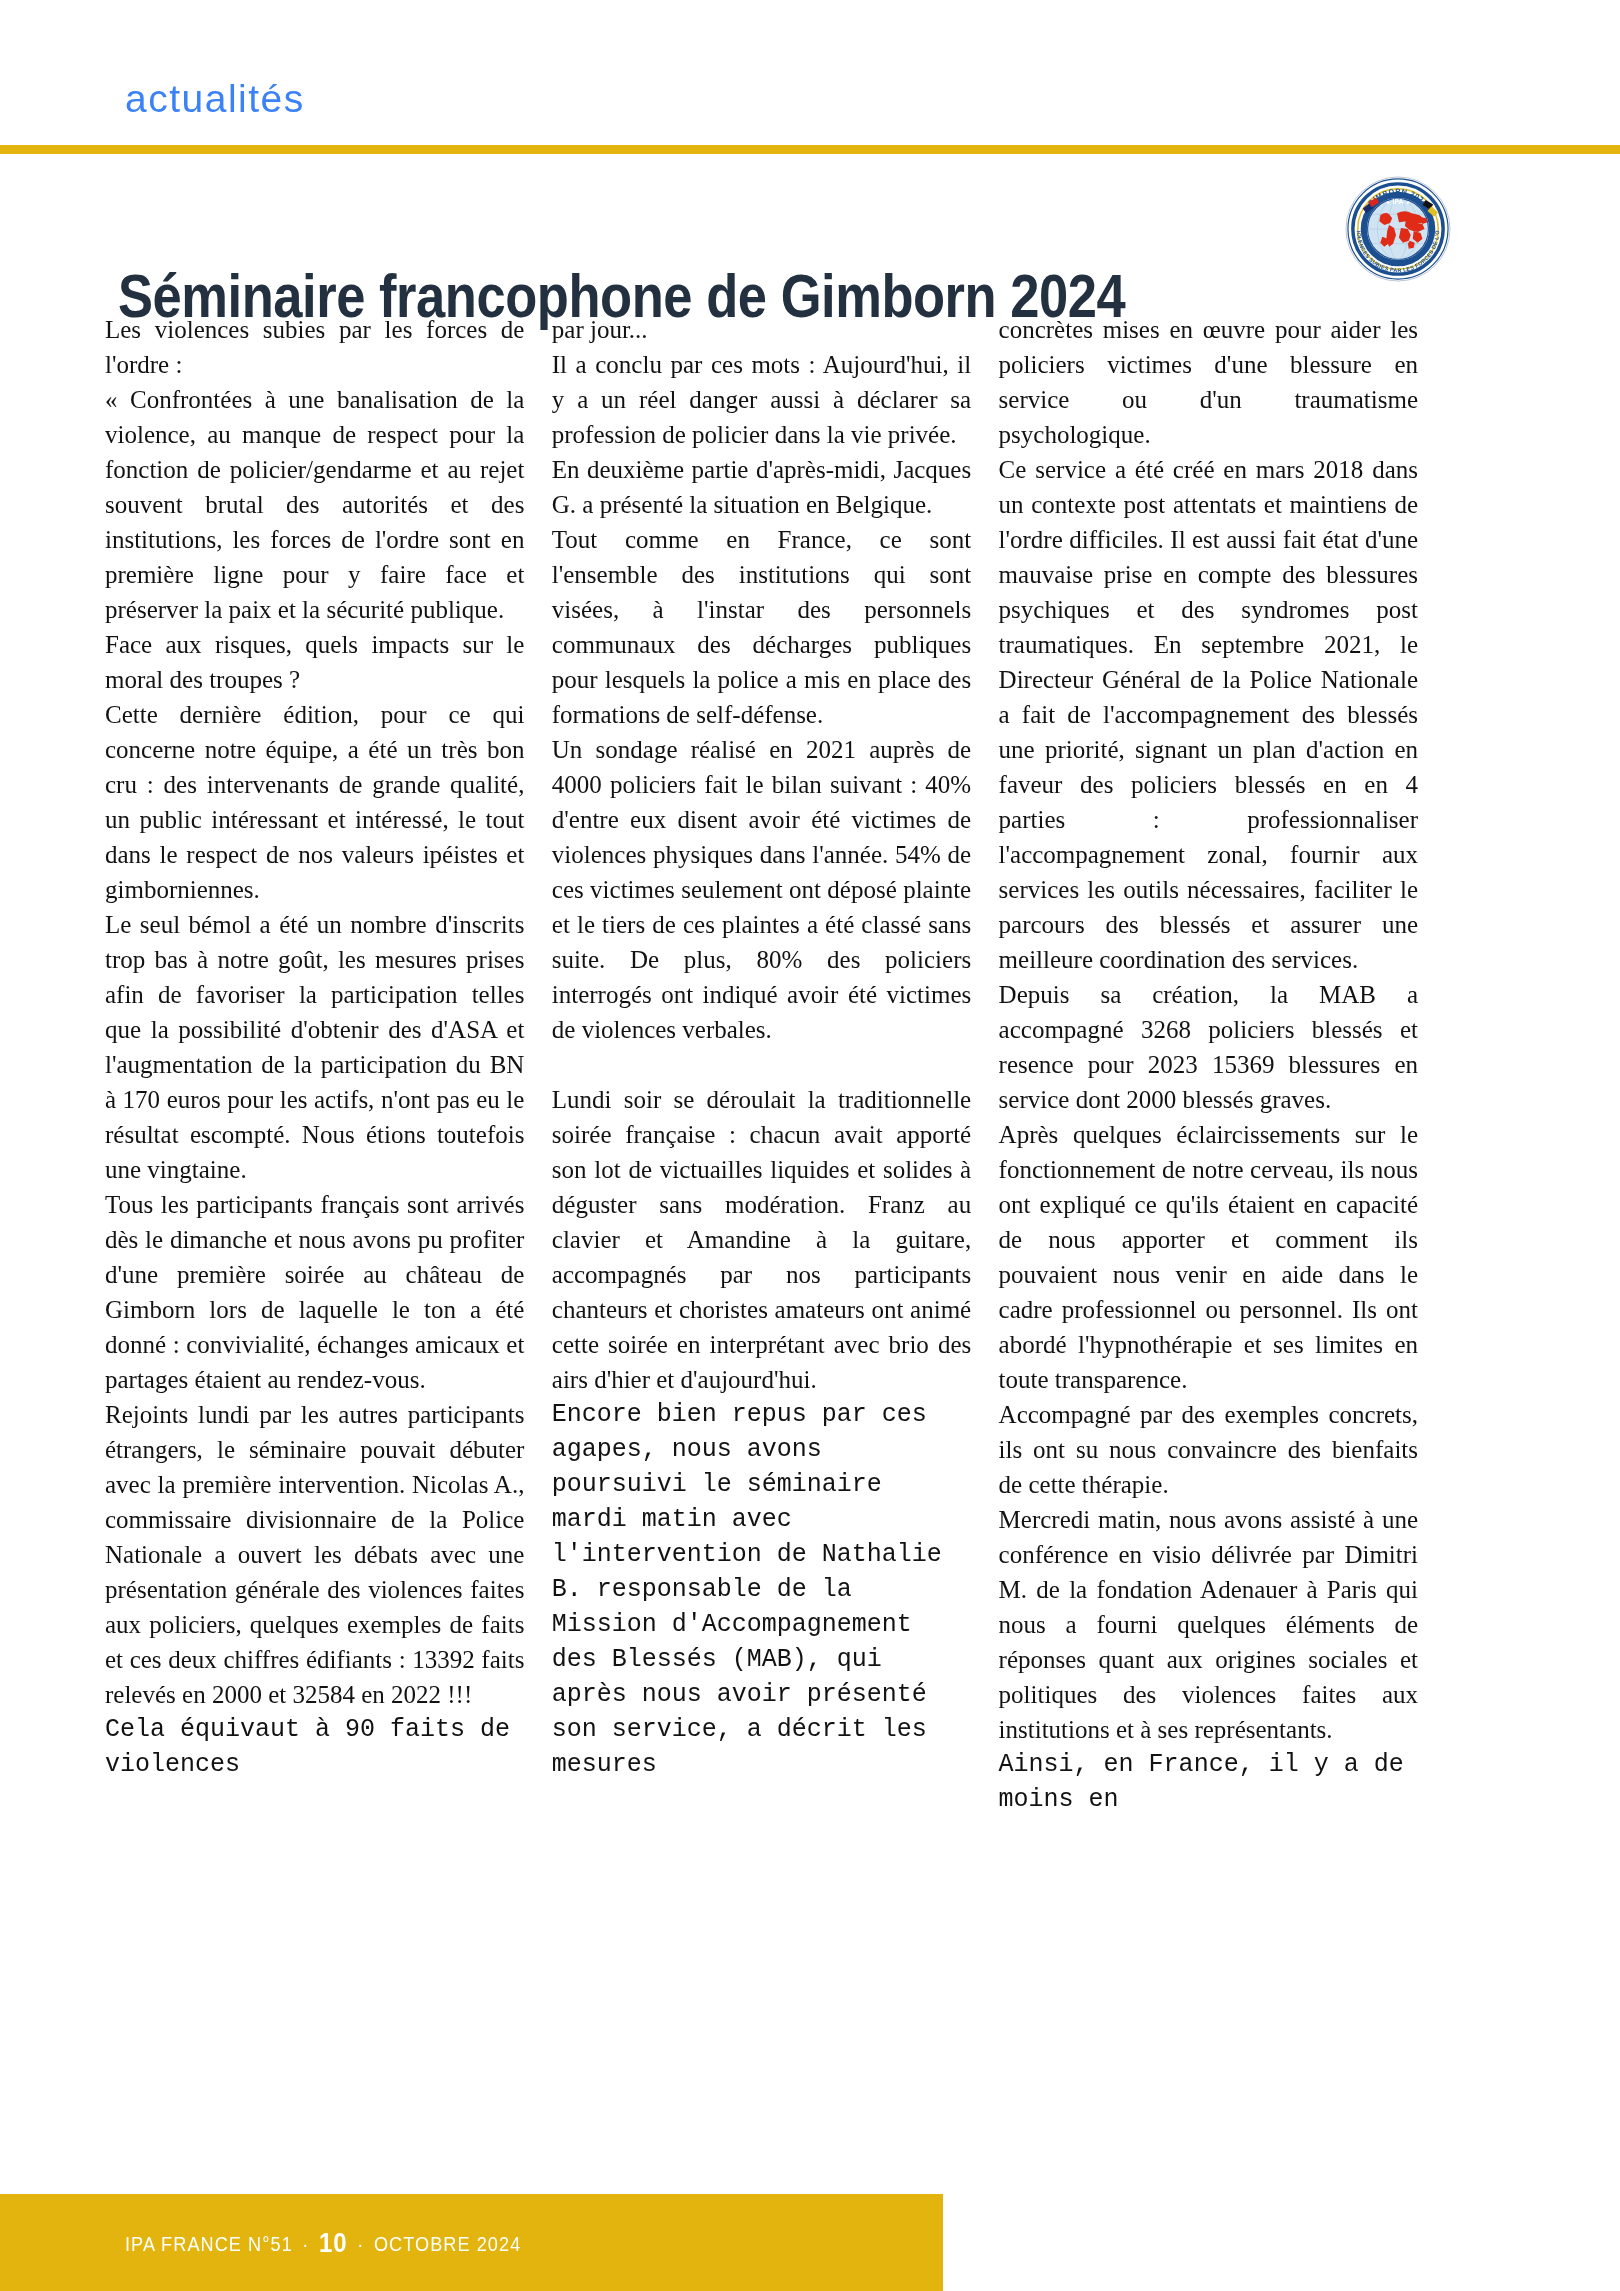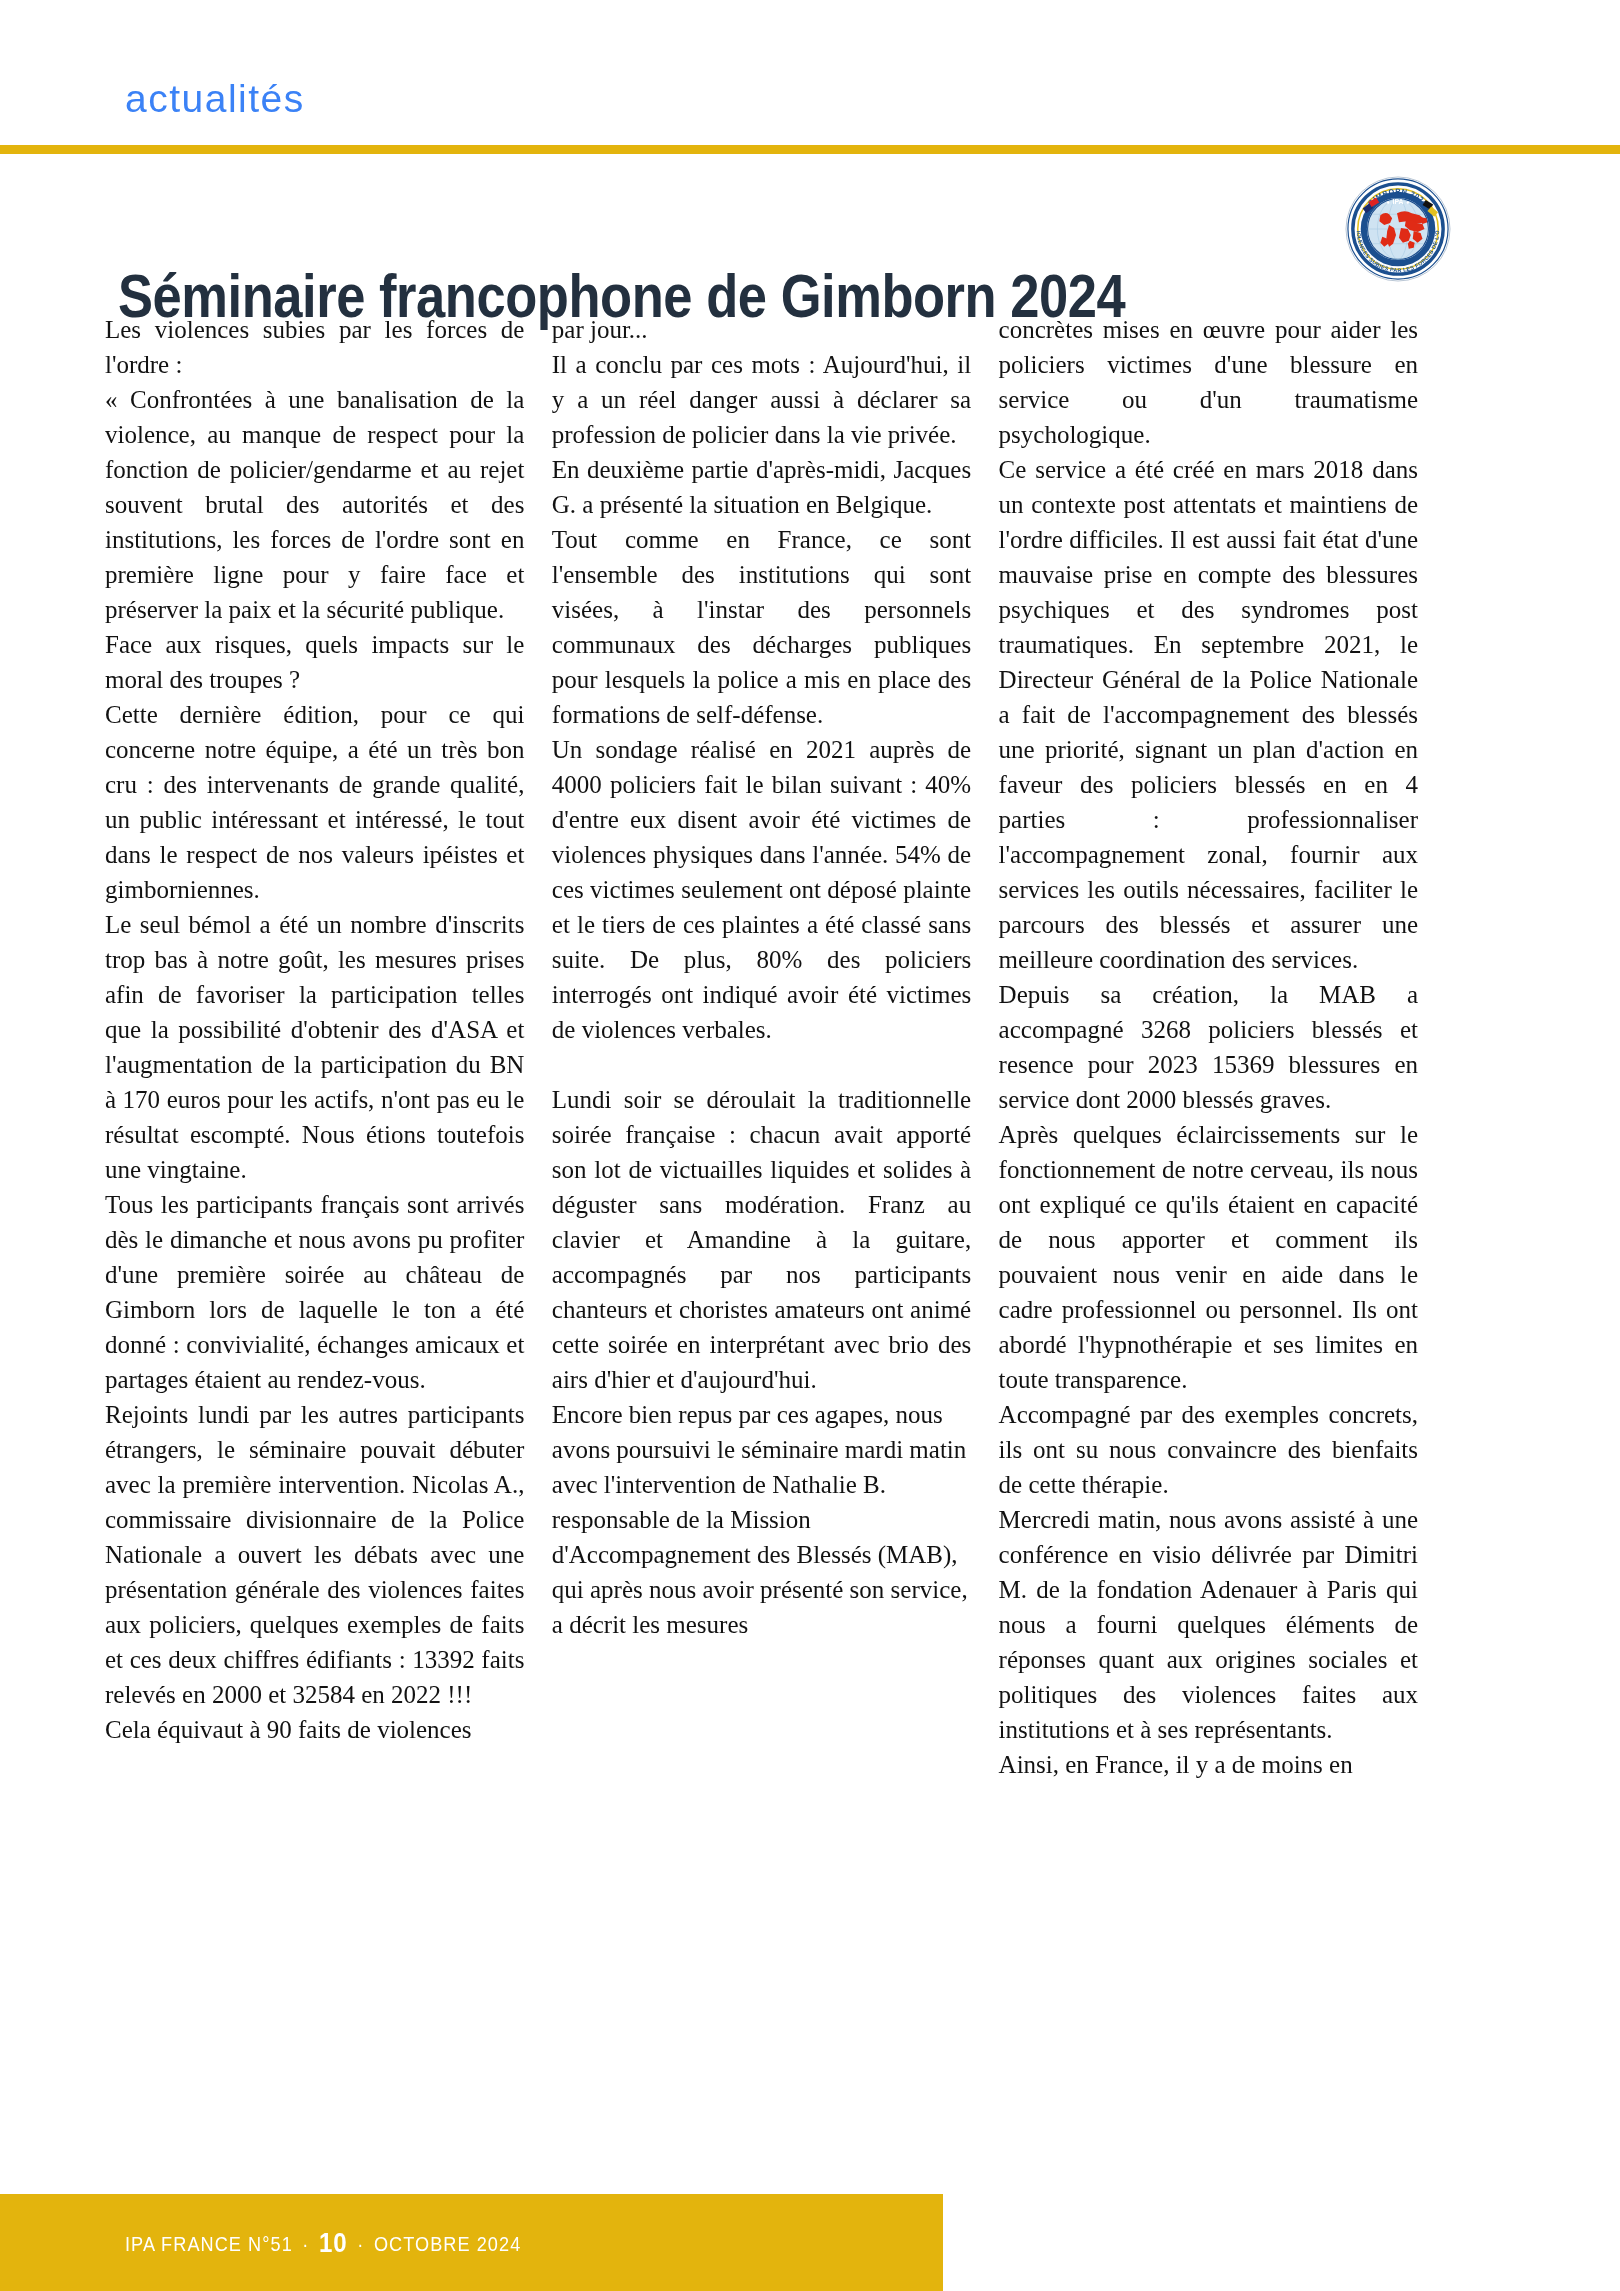--- a/index.html
+++ b/index.html
@@ -80,20 +80,21 @@
     text-align: justify;
     text-justify: inter-word;
     hyphens: none;
   }
   .col p {
     margin: 0;
     text-align: justify;
   }
   .col p:last-child {
     text-align: left;
+    font-family: Liberation Mono, monospace;
   }
   .col .gap {
     display: block;
     height: 35px;
   }
 
   
   .footer-bar {
     position: absolute;
     left: 0;

